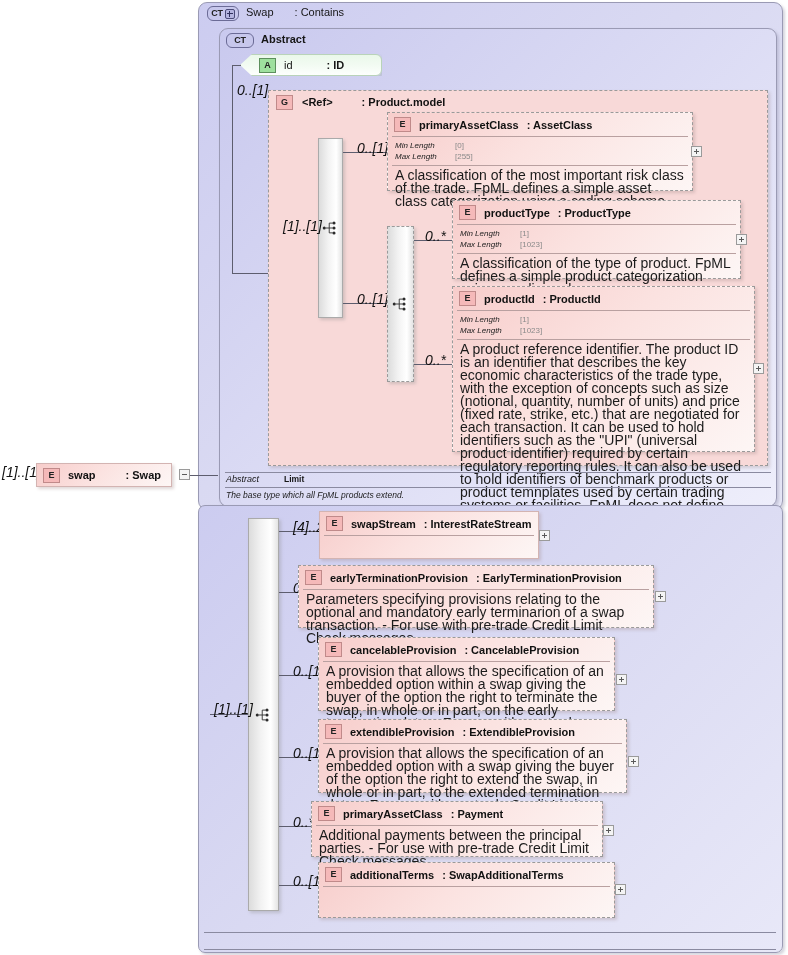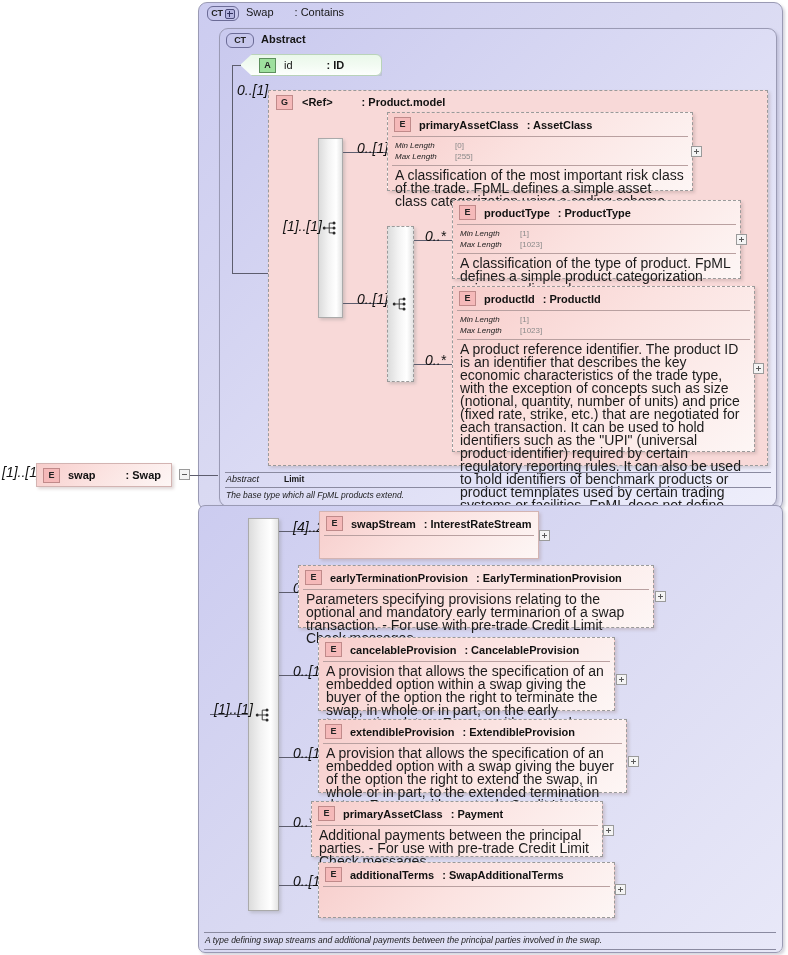--- a/index.html
+++ b/index.html
@@ -440,16 +440,15 @@
     <div class="el-title">
       <span class="badge badge-e">E</span>
       <span>additionalTerms</span>
       <span>: SwapAdditionalTerms</span>
     </div>
     <div class="el-sep"></div>
   </div>
   <div class="expander plus" style="left:615px; top:884px;"></div>
 
   <div class="rule" style="left:204px; top:932px; width:572px;"></div>
-  <div class="doc-line" style="left:205px; top:935px;">A type defining swap streams and additional payments between the principal parties involved in the swap.</div>
   <div class="rule" style="left:204px; top:949px; width:572px;"></div>
 
 </div>
 
 </body></html>

